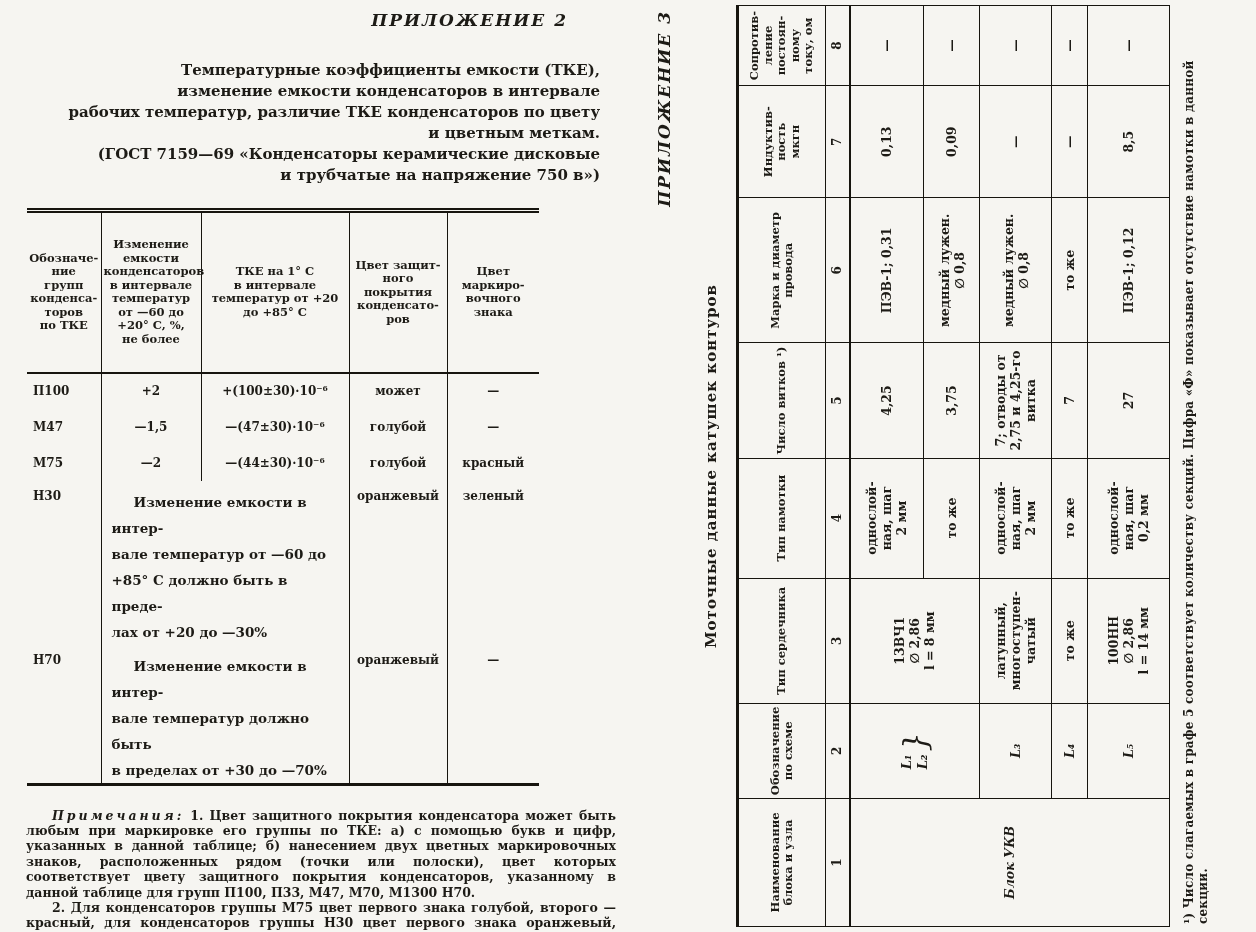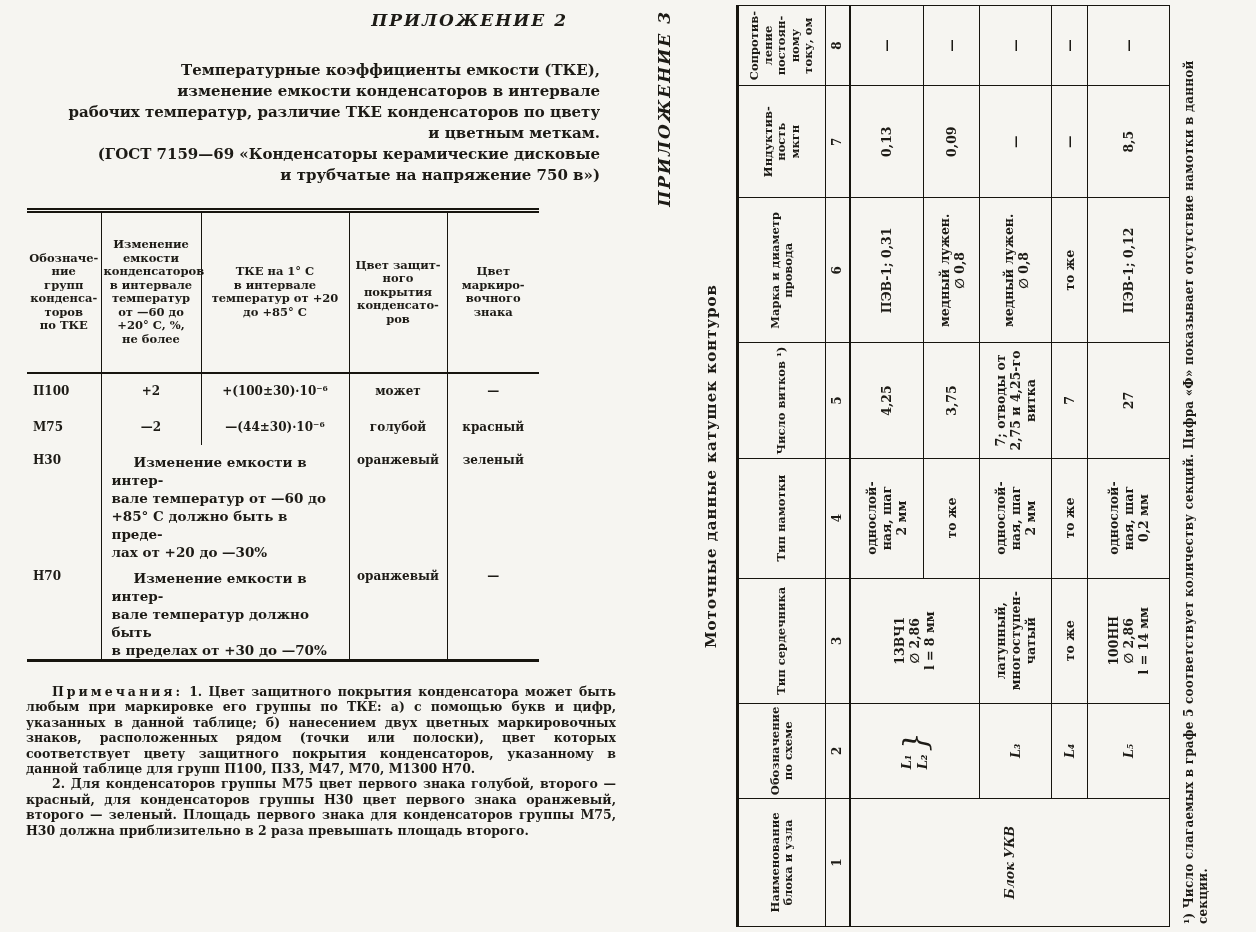--- a/index.html
+++ b/index.html
@@ -53,32 +53,32 @@
   }
   table.tke tbody td { font-size:12px; }
   table.tke tr.drow { height:36px; }
   table.tke td.c-group { text-align:left; padding-left:6px; }
   table.tke tr.nrow td { vertical-align:top; padding-top:8px; }
   table.tke tr.nrow { height:96px; }
   table.tke tr.nrow2 { height:100px; }
   table.tke td.note-cell {
     text-align:left;
     font-size:13.5px;
-    line-height:18px;
+    line-height:26px;
     padding:6px 6px 0 10px;
     text-indent:22px;
   }
   .notes {
     margin:22px 24px 0 26px;
     font-size:12.5px;
     line-height:15.4px;
     text-align:justify;
   }
   .notes p { text-indent:26px; }
-  .notes-label { letter-spacing:3px; margin-right:6px; }
+  .notes-label { letter-spacing:3px; margin-right:6px;font-style:italic; }
 
   
   .app3-wrap { position:absolute; left:640px; top:0; width:616px; height:932px; }
   .app3-rot {
     position:absolute; left:0; top:0;
     width:932px; height:616px;
     transform:translateY(932px) rotate(-90deg);
     transform-origin:0 0;
   }
   .app3-heading {
@@ -184,20 +184,27 @@
       </thead>
       <tbody>
         <tr class="drow">
           <td class="c-group">П100</td>
           <td>+2</td>
           <td>+(100±30)·10⁻⁶</td>
           <td>может</td>
           <td>—</td>
         </tr>
         <tr class="drow">
+          <td class="c-group">М47</td>
+          <td>—1,5</td>
+          <td>—(47±30)·10⁻⁶</td>
+          <td>голубой</td>
+          <td>—</td>
+        </tr>
+        <tr class="drow">
           <td class="c-group">М75</td>
           <td>—2</td>
           <td>—(44±30)·10⁻⁶</td>
           <td>голубой</td>
           <td>красный</td>
         </tr>
         <tr class="nrow">
           <td class="c-group">Н30</td>
           <td class="note-cell pre" colspan="2">Изменение емкости в интер-
 вале температур от —60 до

